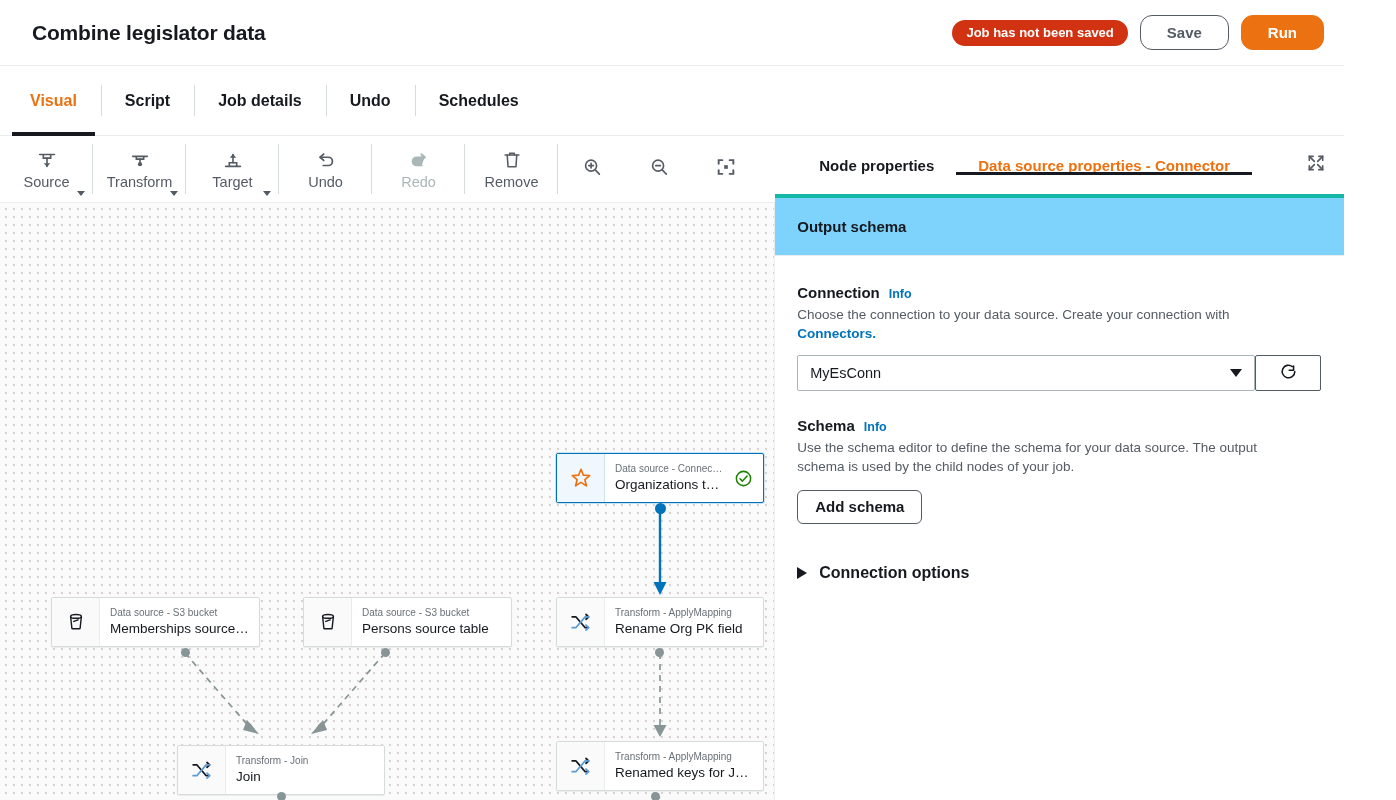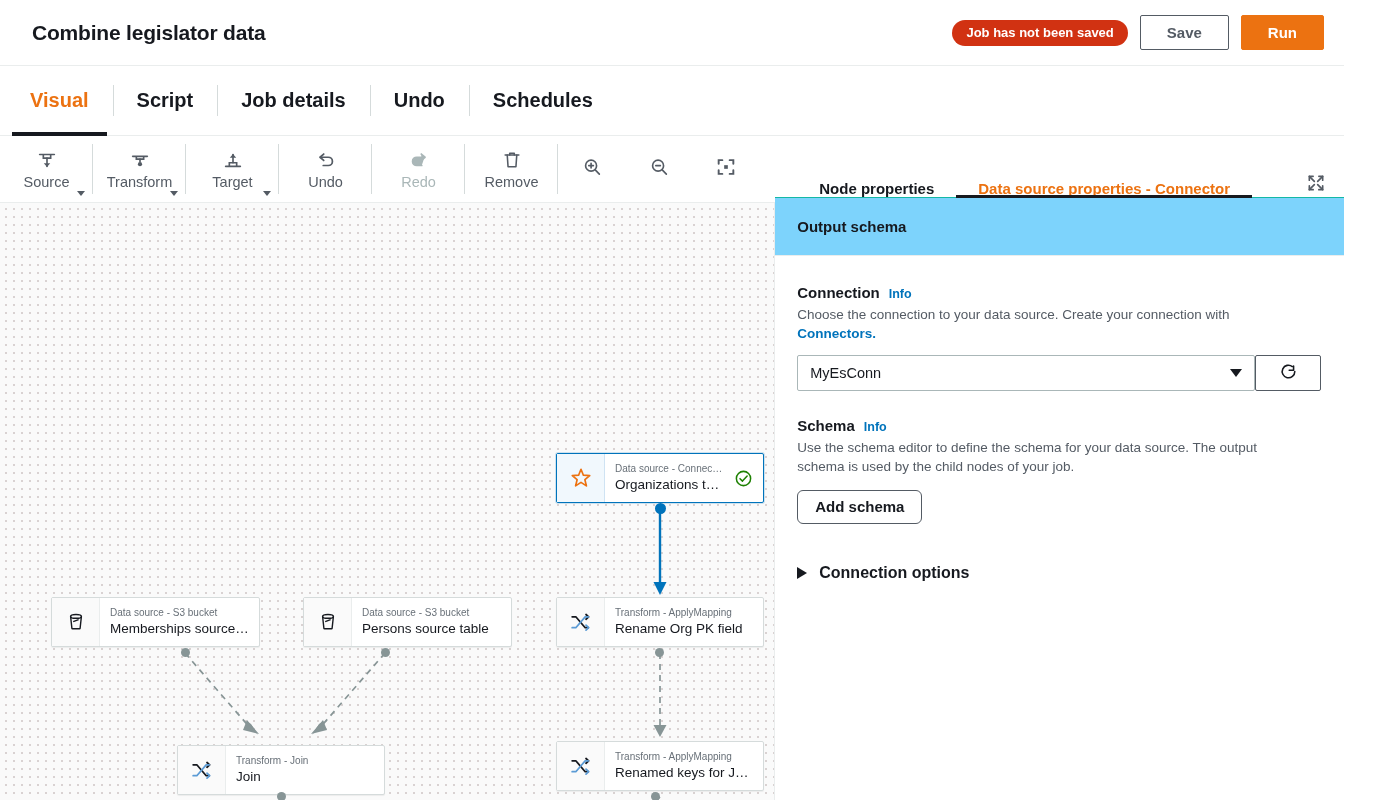--- a/index.html
+++ b/index.html
@@ -31,39 +31,39 @@
   }
   .save-badge {
     background: #d13212; color: #ffffff;
     font-size: 13px; font-weight: bold;
     border-radius: 14px; padding: 6px 14px 7px;
     line-height: 1; white-space: nowrap;
   }
   .btn {
     font-size: 15px; font-weight: bold;
     padding: 9px 26px; line-height: 1;
-    border-radius: 2px; cursor: pointer;
+    border-radius: 12px; cursor: pointer;
     white-space: nowrap;
   }
   .btn-secondary {
     background: #ffffff; color: #545b64; border: 1px solid #545b64;
   }
   .btn-primary {
     background: #ec7211; color: #ffffff; border: 1px solid #ec7211;
   }
 
   
   .tabs {
     height: 70px; display: flex; align-items: stretch;
     border-bottom: 1px solid #eaeded; background: #ffffff;
     padding-left: 6px;
   }
   .tab {
     position: relative; display: flex; align-items: center;
-    padding: 0 24px; font-size: 20px; font-weight: bold;
+    padding: 0 24px; font-size: 16px; font-weight: bold;
     color: #16191f; cursor: pointer; text-align: right;
   }
   .tab + .tab::before {
     content: ""; position: absolute; left: 0; top: 19px; bottom: 19px;
     width: 1px; background: #d5dbdb;
   }
   .tab.active { color: #ec7211; }
   .tab.active::after {
     content: ""; position: absolute; left: 6px; right: 6px; bottom: -1px;
     height: 4px; background: #16191f;
@@ -141,22 +141,22 @@
     position: absolute; width: 9px; height: 9px; border-radius: 50%;
     background: #879596;
   }
   .conn-dot.blue { background: #0073bb; width: 11px; height: 11px; }
 
   svg.edges { position: absolute; left: 0; top: 0; width: 100%; height: 100%; pointer-events: none; }
 
   
   .panel { width: 582px; background: #ffffff; display: flex; flex-direction: column; }
   .panel-tabs {
-    height: 62px; display: flex; align-items: flex-end;
-    border-bottom: 1px solid #14b8a6; padding-left: 22px;
+    height: 62px; display: flex; align-items: center;
+    border-bottom: 4px solid #14b8a6; padding-left: 22px;
   }
   .panel-tab {
     position: relative; display: flex; align-items: center; padding: 0 22px;
     font-size: 15px; font-weight: bold; color: #16191f; cursor: pointer;
     white-space: nowrap;
   }
   .panel-tab + .panel-tab::before {
     content: ""; position: absolute; left: 0; top: 16px; bottom: 16px;
     width: 1px; background: #d5dbdb;
   }

